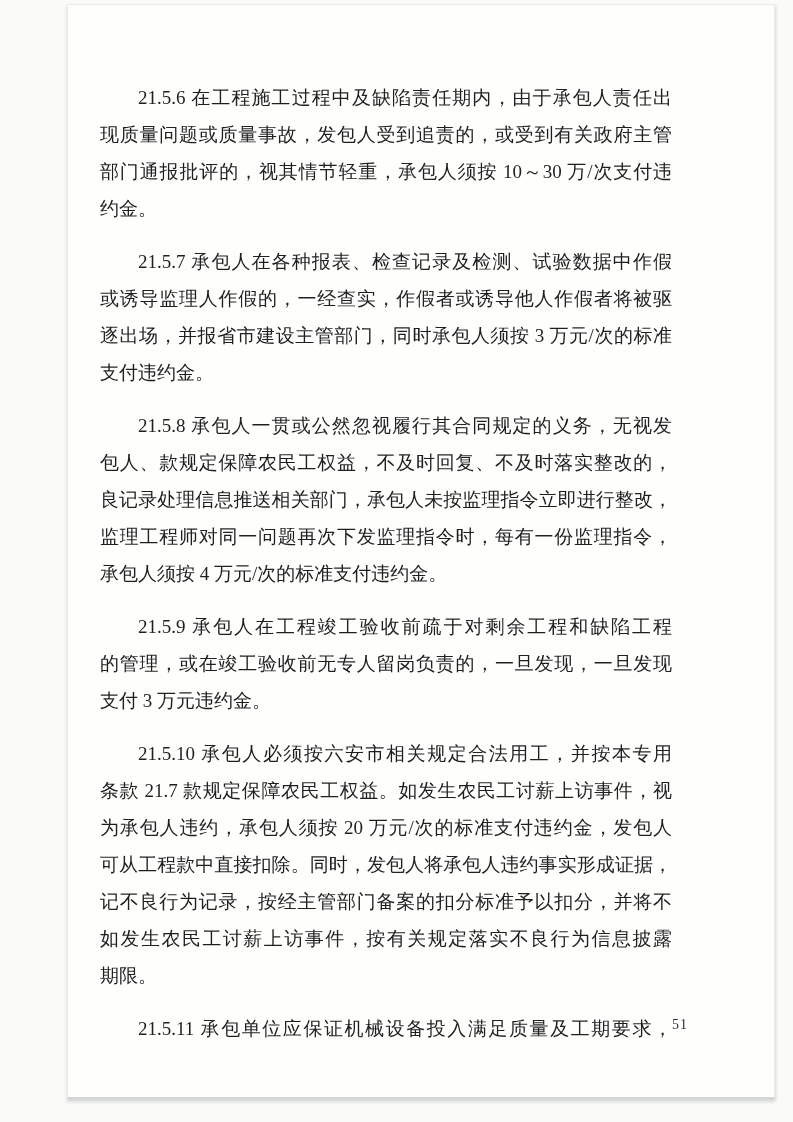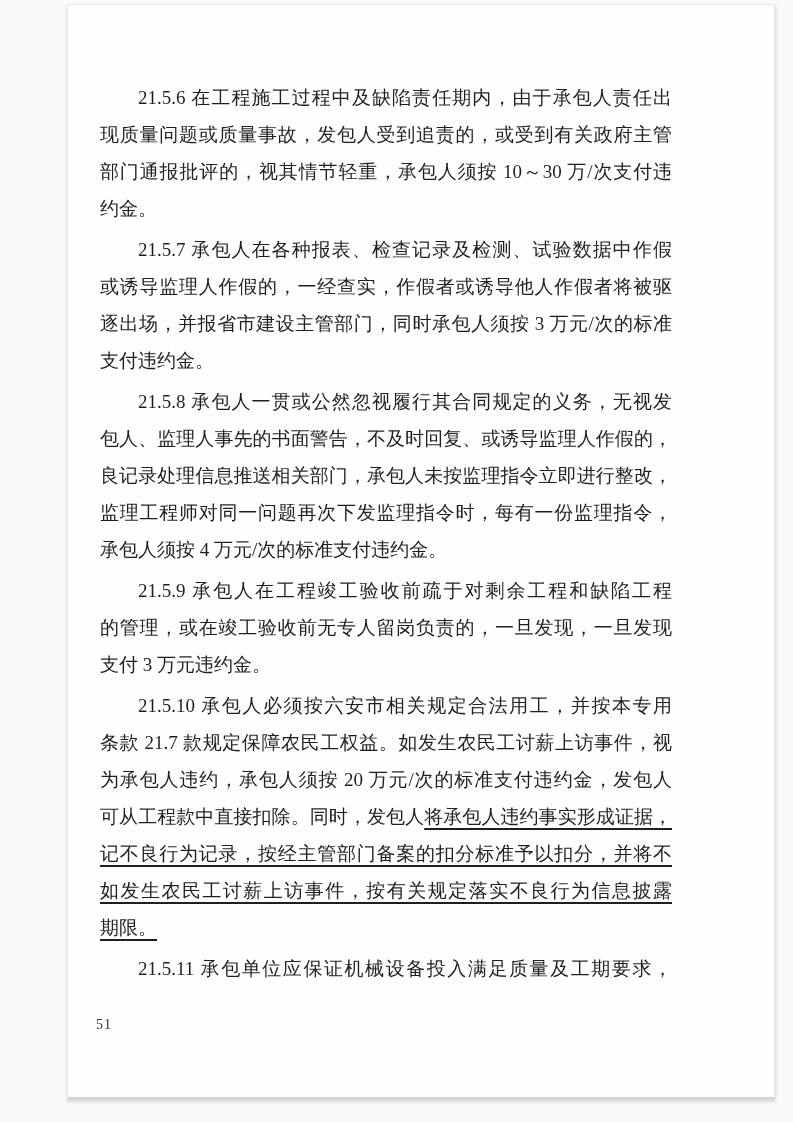--- a/index.html
+++ b/index.html
@@ -18,40 +18,39 @@
     width:706px;height:1092px;
     background:#fefefd;
     border:1px solid #ebebe8;
     border-bottom:2px solid #d2d5d3;
     box-shadow:0 3px 3px rgba(150,158,154,0.35), 2px 0 2px rgba(180,185,182,0.15);
   }
   .content{
     position:absolute;left:32px;top:74px;width:572px;
     color:#1f1f1f;
   }
-  .para + .para{margin-top:4px;}
+  .para + .para{margin-top:16px;}
   .line{
     font-size:19px;
     line-height:37px;
     height:37px;
     text-align:justify;
     text-align-last:justify;
     white-space:normal;
     overflow:visible;
   }
   .line.last{text-align-last:left;}
   .line.indent{text-indent:38px;}
   .u{
-    text-decoration:underline;
     text-underline-offset:5px;
     text-decoration-thickness:1.5px;
   }
   .pagenum{
-    position:absolute;left:28px;top:1012px;width:572px;
-    text-align:left;
+    position:absolute;left:48px;top:1012px;width:572px;
+    text-align:right;
     font-size:14px;
     color:#2c3135;
     letter-spacing:1px;
   }
 </style>
 </head>
 <body>
 
 <div class="canvas">
   <div class="page">
@@ -63,21 +62,21 @@
           <div class="line last"><span>约金。</span></div>
         </div>
         <div class="para">
           <div class="line indent"><span>21.5.7 承包人在各种报表、检查记录及检测、试验数据中作假</span></div>
           <div class="line"><span>或诱导监理人作假的，一经查实，作假者或诱导他人作假者将被驱</span></div>
           <div class="line"><span>逐出场，并报省市建设主管部门，同时承包人须按 3 万元/次的标准</span></div>
           <div class="line last"><span>支付违约金。</span></div>
         </div>
         <div class="para">
           <div class="line indent"><span>21.5.8 承包人一贯或公然忽视履行其合同规定的义务，无视发</span></div>
-          <div class="line"><span>包人、监理人事先的书面警告，不及时回复、或诱导监理人作假的，</span></div>
+          <div class="line"><span>包人、款规定保障农民工权益，不及时回复、不及时落实整改的，</span></div>
           <div class="line"><span>良记录处理信息推送相关部门，承包人未按监理指令立即进行整改，</span></div>
           <div class="line"><span>监理工程师对同一问题再次下发监理指令时，每有一份监理指令，</span></div>
           <div class="line last"><span>承包人须按 4 万元/次的标准支付违约金。</span></div>
         </div>
         <div class="para">
           <div class="line indent"><span>21.5.9 承包人在工程竣工验收前疏于对剩余工程和缺陷工程</span></div>
           <div class="line"><span>的管理，或在竣工验收前无专人留岗负责的，一旦发现，一旦发现</span></div>
           <div class="line last"><span>支付 3 万元违约金。</span></div>
         </div>
         <div class="para">

